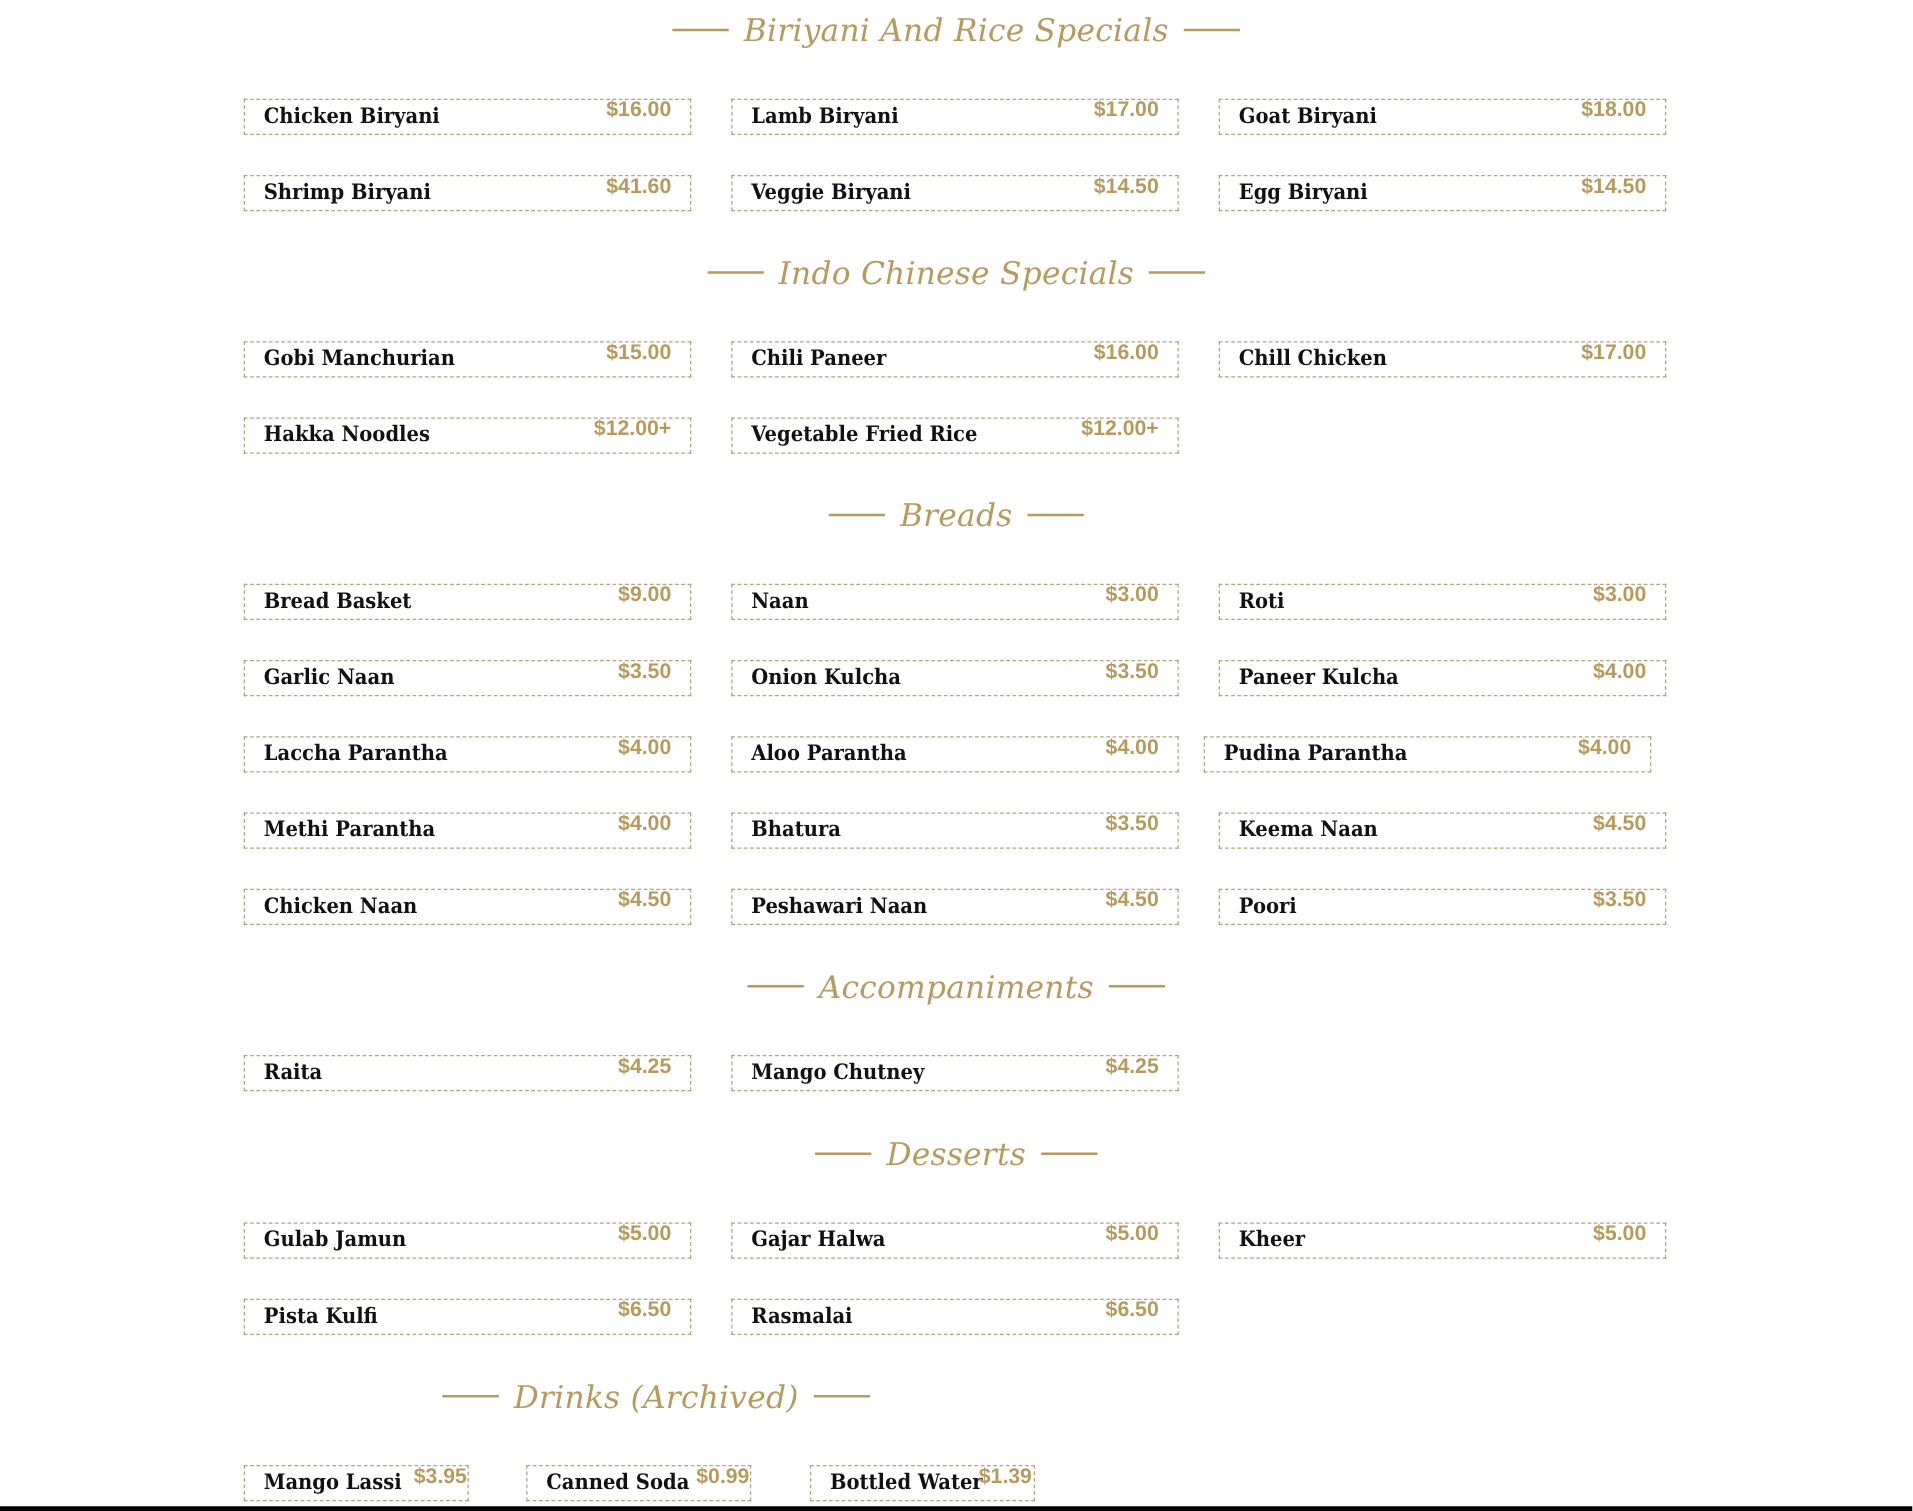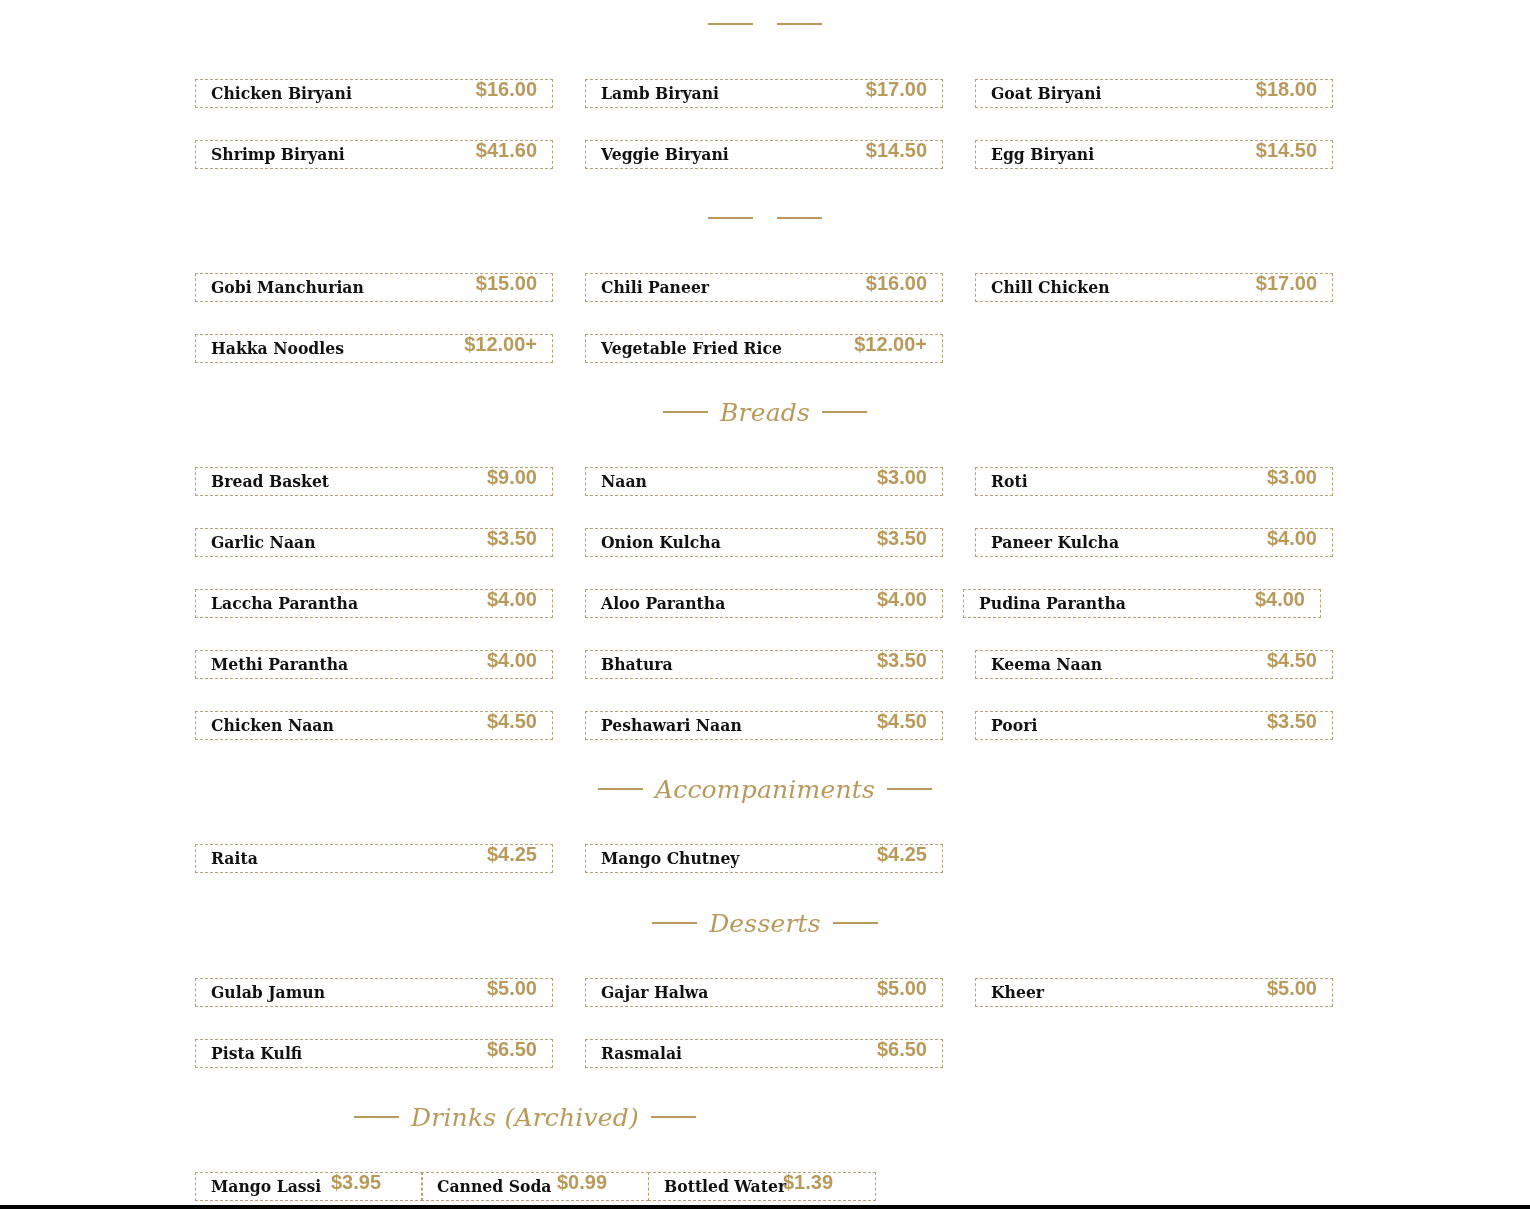--- a/index.html
+++ b/index.html
@@ -20,33 +20,34 @@
   }
   .item .name {
     position: absolute; left: 15px; top: 3px;
     font-family: "DejaVu Serif", serif; font-weight: bold;
     font-size: 17px; color: #111111; white-space: nowrap;
     transform: scaleX(0.92); transform-origin: left center;
   }
   .item .price {
     position: absolute; right: 15px; top: -2px;
     font-family: "Liberation Sans", sans-serif; font-weight: bold;
-    font-size: 20px; color: #b89a5c; white-space: nowrap;
-  }
-  .item.small { width: 228px; }
+    font-size: 17px; color: #b89a5c; white-space: nowrap;
+  }
+  .item.small { width: 180px; }
   .item.small .price { right: auto; }
   .bottom-bar { position: absolute; left: 0; top: 1205px; width: 1530px; height: 4px; background: #000; }
 </style>
 </head>
 <body>
 
 <div class="menu">
 
   <div class="section-heading" style="top:0px;">
     <span class="line"></span>
+    <span class="title">Biriyani And Rice Specials</span>
     <span class="line"></span>
   </div>
   <div class="item" style="left:0;top:79px;">
       <span class="name">Chicken Biryani</span>
       <span class="price">$16.00</span>
     </div>
   <div class="item" style="left:390px;top:79px;">
       <span class="name">Lamb Biryani</span>
       <span class="price">$17.00</span>
     </div>
@@ -62,20 +63,21 @@
       <span class="name">Veggie Biryani</span>
       <span class="price">$14.50</span>
     </div>
   <div class="item" style="left:780px;top:140px;">
       <span class="name">Egg Biryani</span>
       <span class="price">$14.50</span>
     </div>
 
   <div class="section-heading" style="top:194px;">
     <span class="line"></span>
+    <span class="title">Indo Chinese Specials</span>
     <span class="line"></span>
   </div>
   <div class="item" style="left:0;top:273px;">
       <span class="name">Gobi Manchurian</span>
       <span class="price">$15.00</span>
     </div>
   <div class="item" style="left:390px;top:273px;">
       <span class="name">Chili Paneer</span>
       <span class="price">$16.00</span>
     </div>

